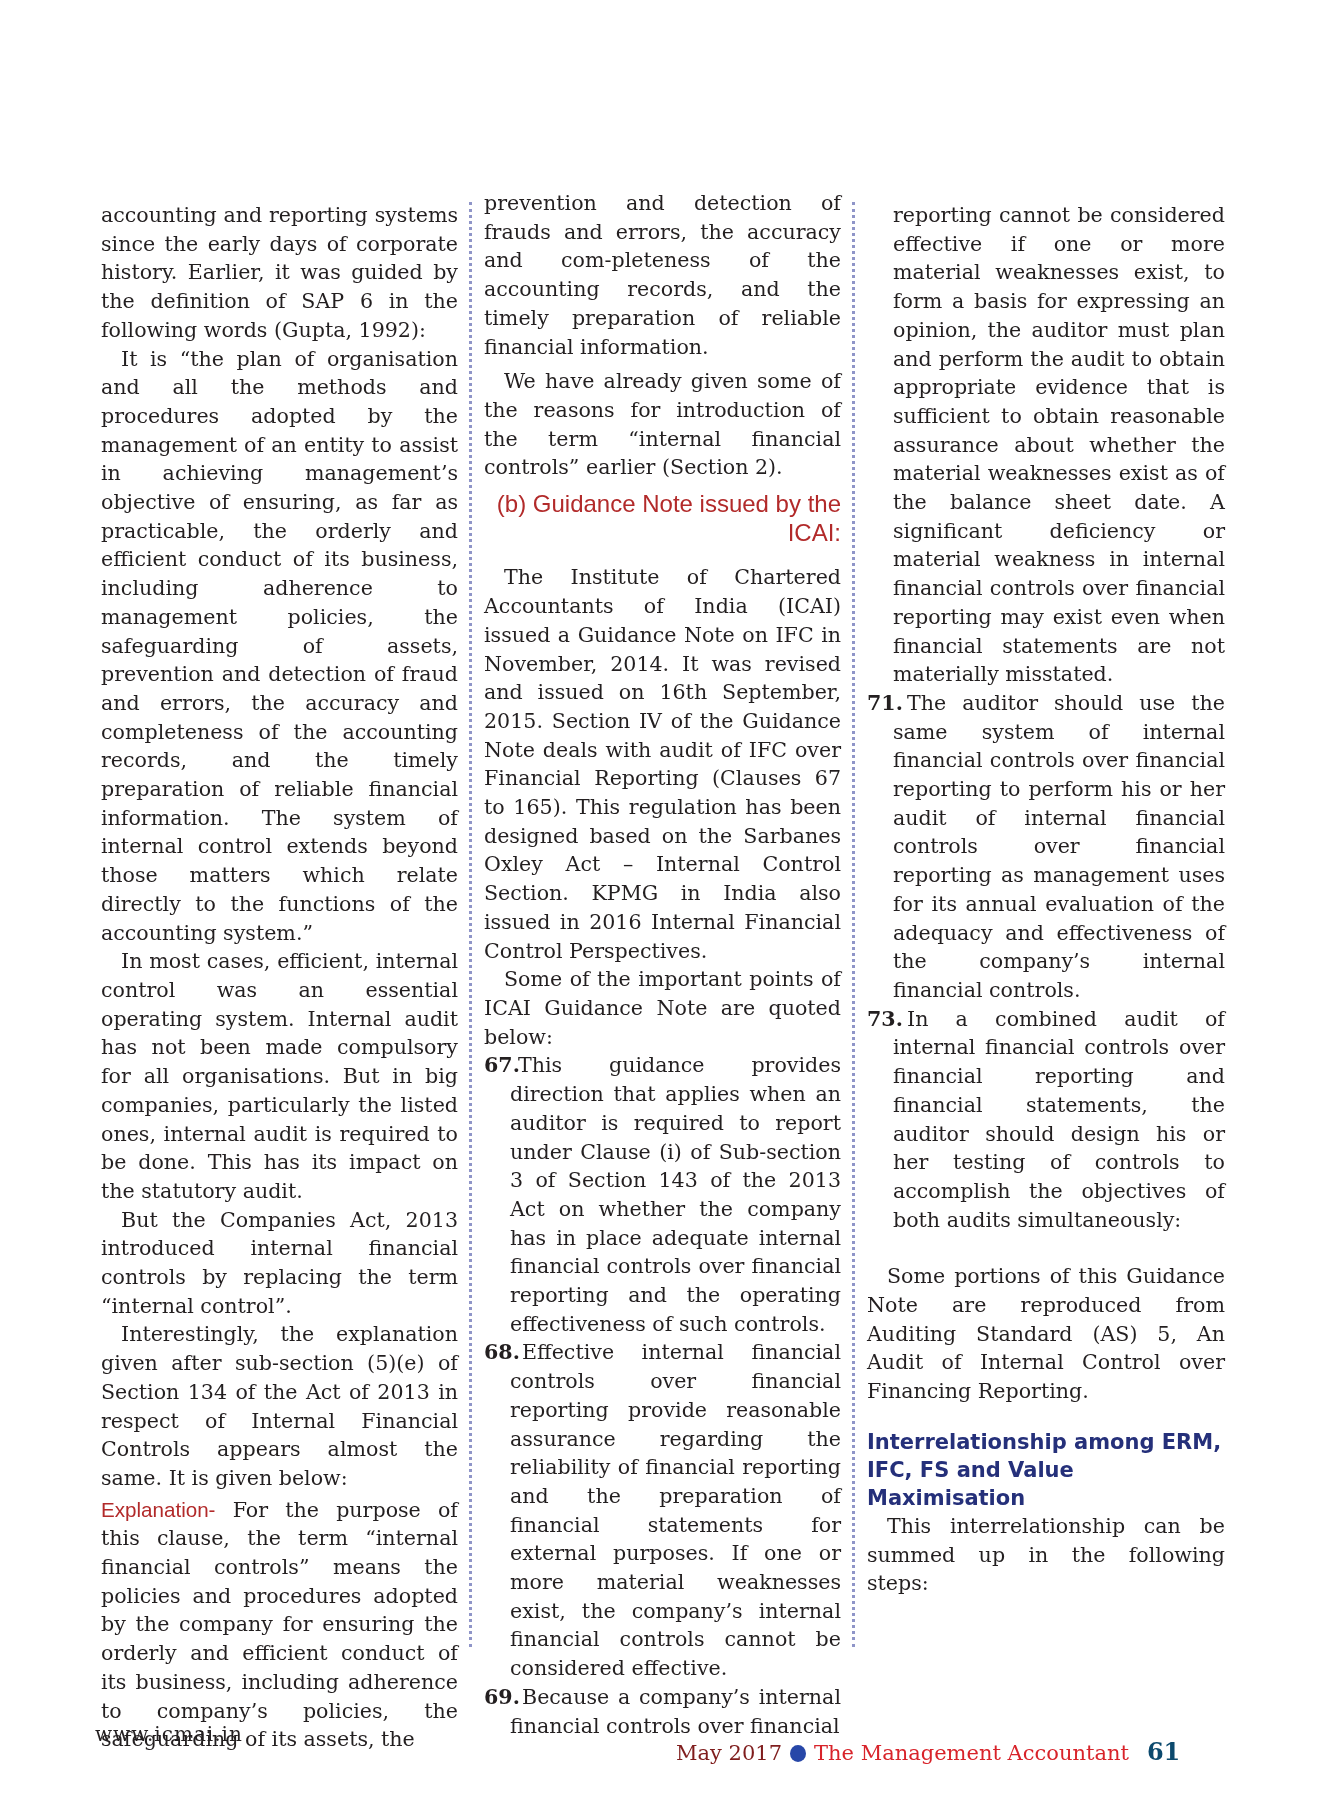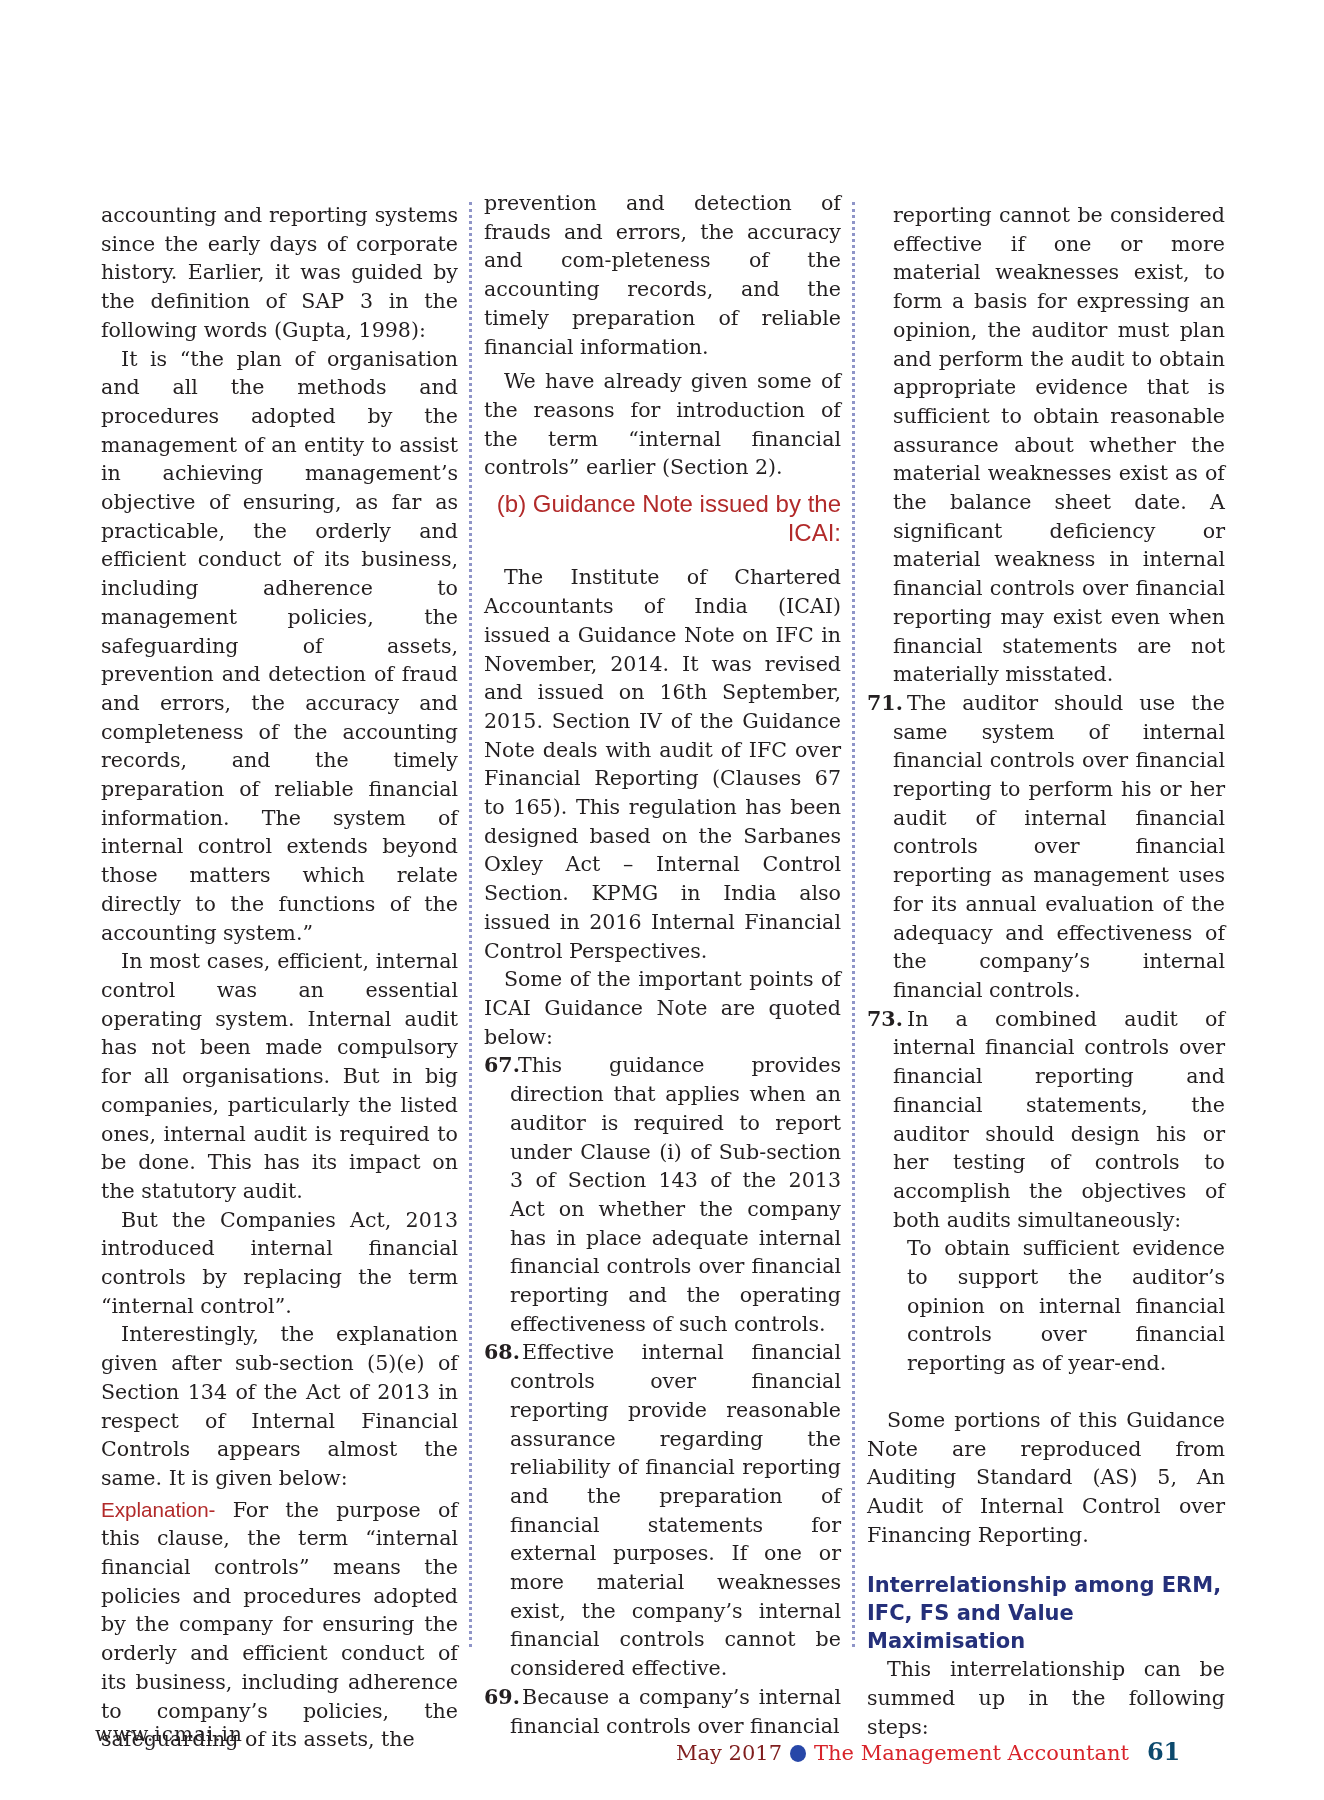--- a/index.html
+++ b/index.html
@@ -35,21 +35,21 @@
   #footer-mag { color:#d8232a; }
   #footer-page { color:#0c4a6e; font-weight:bold; margin-left:18px; font-size:24px; }
 </style>
 </head>
 <body>
 
 <div class="rule" id="rule1"></div>
 <div class="rule" id="rule2"></div>
 
 <div class="col" id="col1">
-  <p>accounting and reporting systems since the early days of corporate history.  Earlier, it was guided by the definition of SAP 3 in the following words (Gupta, 1998):</p>
+  <p>accounting and reporting systems since the early days of corporate history.  Earlier, it was guided by the definition of SAP 6 in the following words (Gupta, 1992):</p>
   <p class="indent">It is “the plan of organisation and all the methods and procedures adopted by the management of an entity to assist in achieving management’s objective of ensuring, as far as practicable, the orderly and efficient conduct of its business, including adherence to management policies, the safeguarding of assets, prevention and detection of fraud and errors, the accuracy and completeness of the accounting records, and the timely preparation of reliable financial information. The system of internal control extends beyond those matters which relate directly to the functions of the accounting system.”</p>
   <p class="indent">In most cases, efficient, internal control was an essential operating system. Internal audit has not been made compulsory for all organisations. But in big companies, particularly the listed ones, internal audit is required to be done. This has its impact on the statutory audit.</p>
   <p class="indent">But the Companies Act, 2013 introduced internal financial controls by replacing the term “internal control”.</p>
   <p class="indent">Interestingly, the explanation given after sub-section (5)(e) of Section 134 of the Act of 2013 in respect of Internal Financial Controls appears almost the same. It is given below:</p>
   <p style="margin-top:3px;"><span class="sans-red">Explanation-</span><span> For the purpose of this clause, the term “internal financial controls” means the policies and procedures adopted by the company for ensuring the orderly and efficient conduct of its business, including adherence to company’s policies, the safeguarding of its assets, the</span></p>
 </div>
 
 <div class="col" id="col2">
   <p style="margin-top:-12px;">prevention and detection of frauds and errors, the accuracy and com-pleteness of the accounting records, and the timely preparation of reliable financial information.</p>
   <p class="indent" style="margin-top:6px;">We have already given some of the reasons for introduction of the term “internal financial controls” earlier (Section 2).</p>
@@ -58,21 +58,20 @@
   <p class="indent">Some of the important points of ICAI Guidance Note are quoted below:</p>
   <p class="numitem"><span class="num">67.</span><span style="margin-left:8px;">This guidance provides direction that applies when an auditor is required to report under Clause (i) of Sub-section 3 of Section 143 of the 2013 Act on whether the company has in place adequate internal financial controls over financial reporting and the operating effectiveness of such controls.</span></p>
   <p class="numitem"><span class="num">68.</span><span style="margin-left:12px;"> Effective internal financial controls over financial reporting provide reasonable assurance regarding the reliability of financial reporting and the preparation of financial statements for external purposes. If one or more material weaknesses exist, the company’s internal financial controls cannot be considered effective.</span></p>
   <p class="numitem"><span class="num">69.</span><span style="margin-left:12px;"> Because a company’s internal financial controls over financial</span></p>
 </div>
 
 <div class="col" id="col3">
   <p style="padding-left:26px;">reporting cannot be considered effective if one or more material weaknesses exist, to form a basis for expressing an opinion, the auditor must plan and perform the audit to obtain appropriate evidence that is sufficient to obtain reasonable assurance about whether the material weaknesses exist as of the balance sheet date. A significant deficiency or material weakness in internal financial controls over financial reporting may exist even when financial statements are not materially misstated.</p>
   <p class="numitem"><span class="num">71.</span><span style="margin-left:14px;"> The auditor should use the same system of internal financial controls over financial reporting to perform his or her audit of internal financial controls over financial reporting as management uses for its annual evaluation of the adequacy and effectiveness of the company’s internal financial controls.</span></p>
   <p class="numitem"><span class="num">73.</span><span style="margin-left:14px;"> In a combined audit of internal financial controls over financial reporting and financial statements, the auditor should design his or her testing of controls to accomplish the objectives of both audits simultaneously:</span></p>
-  <p class="blockquote">To obtain sufficient evidence to support the auditor’s opinion on internal financial controls over financial reporting as of year-end.</p>
   <div class="gap"></div>
   <p class="indent">Some portions of this Guidance Note are reproduced from Auditing Standard (AS) 5, An Audit of Internal Control over Financing Reporting.</p>
   <p class="heading">Interrelationship among ERM, IFC, FS and Value Maximisation</p>
   <p class="indent">This interrelationship can be summed up in the following steps:</p>
 </div>
 
 <div id="footer-url">www.icmai.in</div>
 <div id="footer-right">
   <span id="footer-date">May 2017</span><span id="footer-dot"></span><span id="footer-mag">The Management Accountant</span><span id="footer-page">61</span>
 </div>

